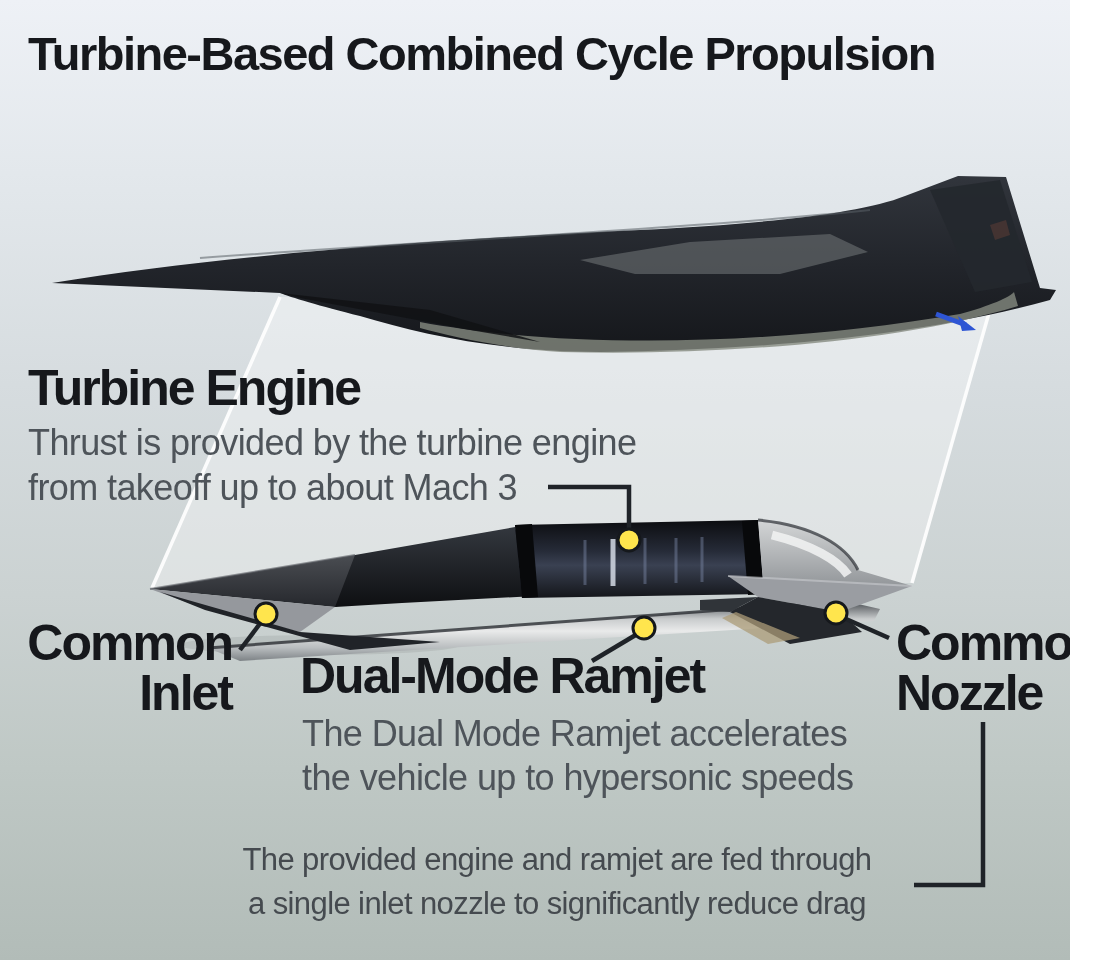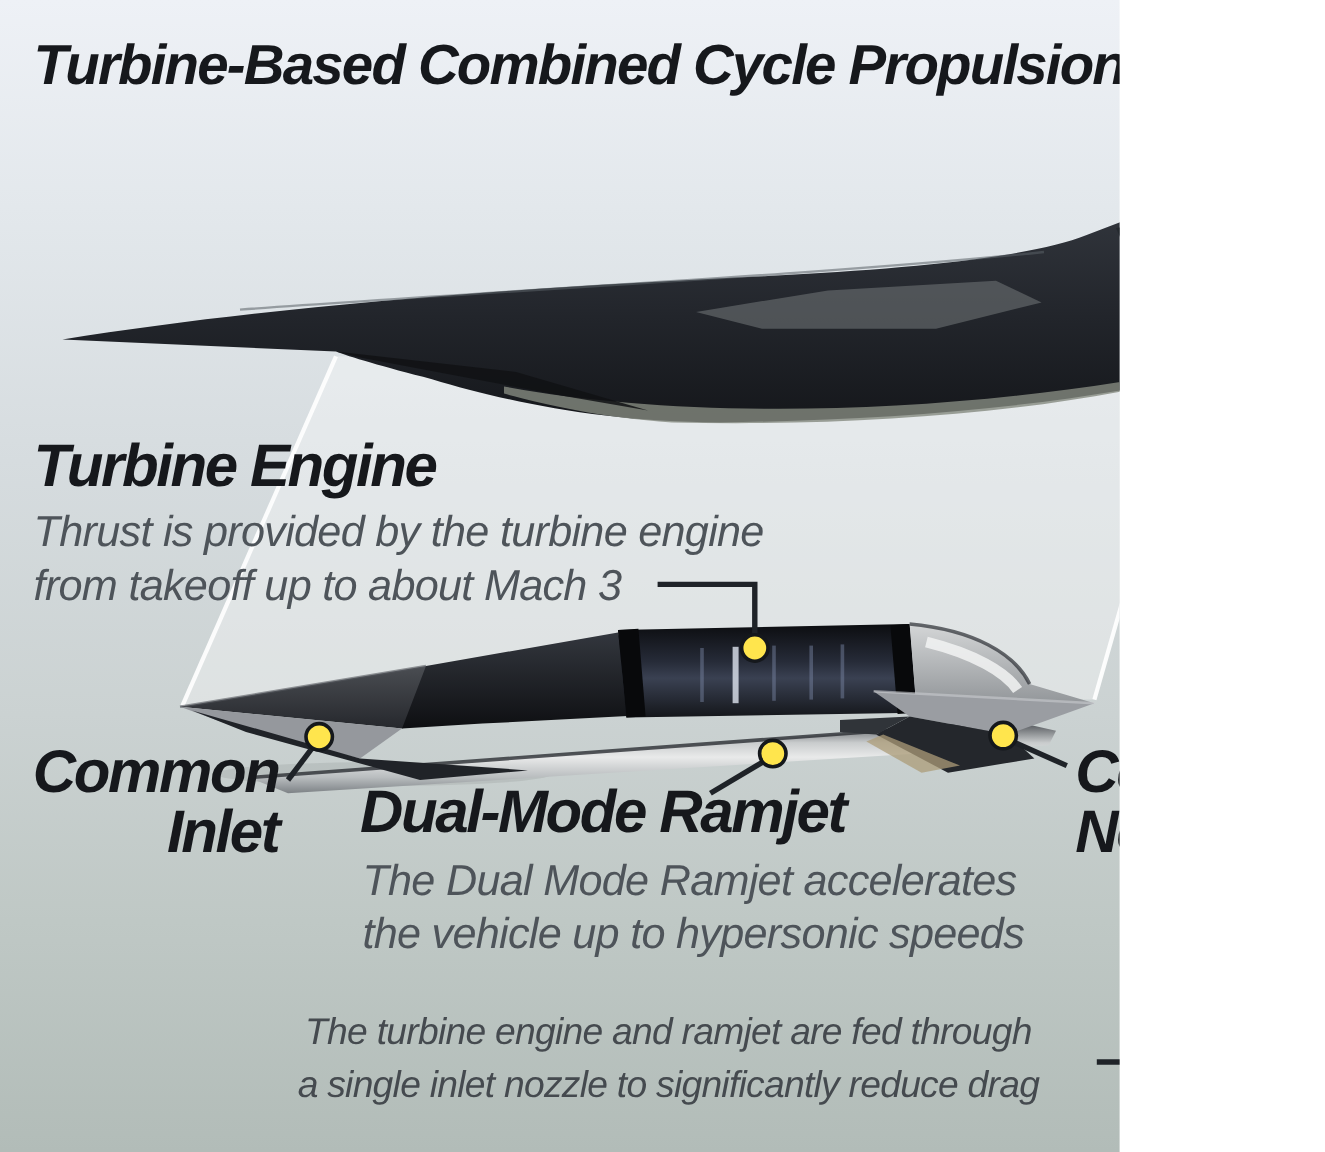--- a/index.html
+++ b/index.html
@@ -2,24 +2,23 @@
 <html><head>
 <meta charset="utf-8">
 <style>
   html,body{margin:0;padding:0;}
   body{
     width:1104px;height:960px;
     font-family:"Liberation Sans", sans-serif;
     overflow:hidden;
   }
   #page{
-    position:relative;width:933px;height:960px;
+    position:relative;width:1070px;height:960px;
     background:linear-gradient(180deg,#eef1f6 0%,#e3e8ec 18%,#d6dcdf 40%,#cbd2d2 62%,#bfc8c5 80%,#b2bcb8 100%);
     overflow:hidden;
-    font-style:italic;
   }
   #gfx{position:absolute;left:0;top:0;width:1104px;height:960px;}
   .txt{position:absolute;white-space:nowrap;}
   .title{
     left:28px;top:26px;
     font-size:47px;font-weight:700;letter-spacing:-1.5px;color:#16181c;
   }
   .subtitle{
     left:28px;top:84px;
     font-size:30px;line-height:46px;letter-spacing:-0.6px;color:#5a5f66;
@@ -168,17 +167,17 @@
     <div>The Dual Mode Ramjet accelerates</div>
     <div>the vehicle up to hypersonic speeds</div>
   </div>
 
   <div class="txt h2 nozzle-h">
     <div>Common</div>
     <div>Nozzle</div>
   </div>
 
   <div class="txt footnote">
-    <div>The turbine engine and ramjet are fed through</div>
+    <div>The provided engine and ramjet are fed through</div>
     <div>a single inlet nozzle to significantly reduce drag</div>
   </div>
 
 </div>
 
 </body></html>

